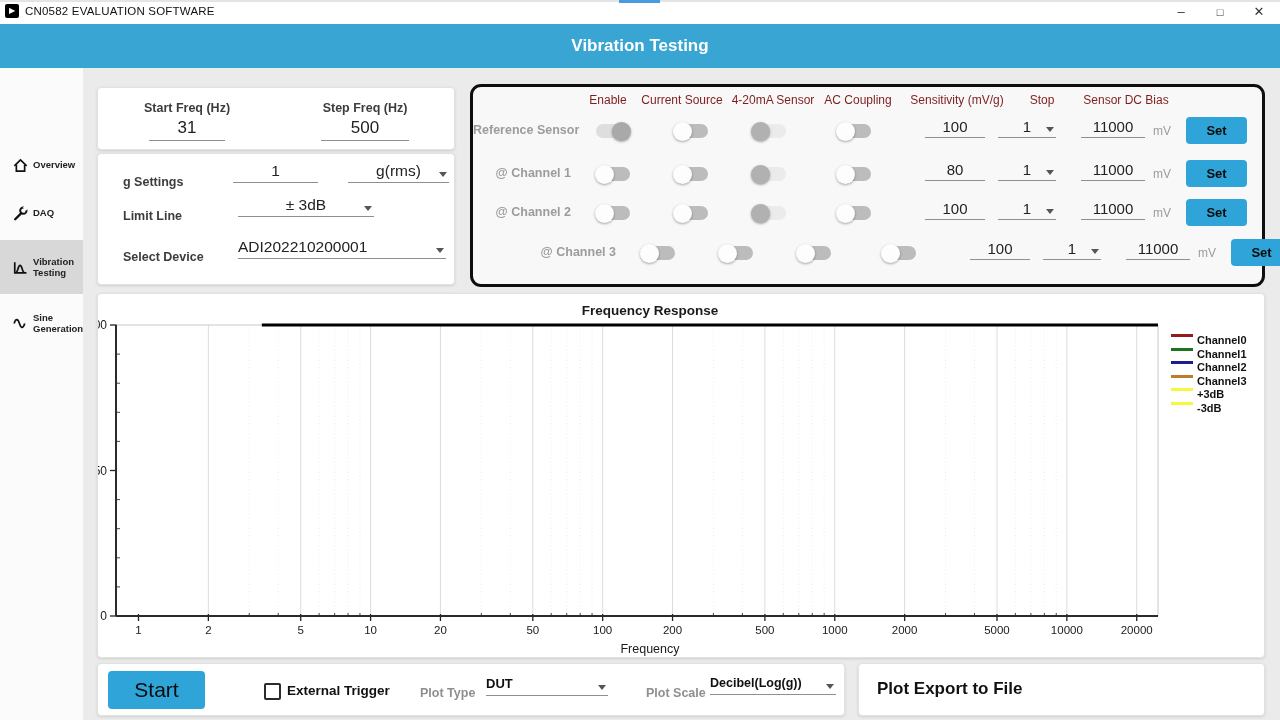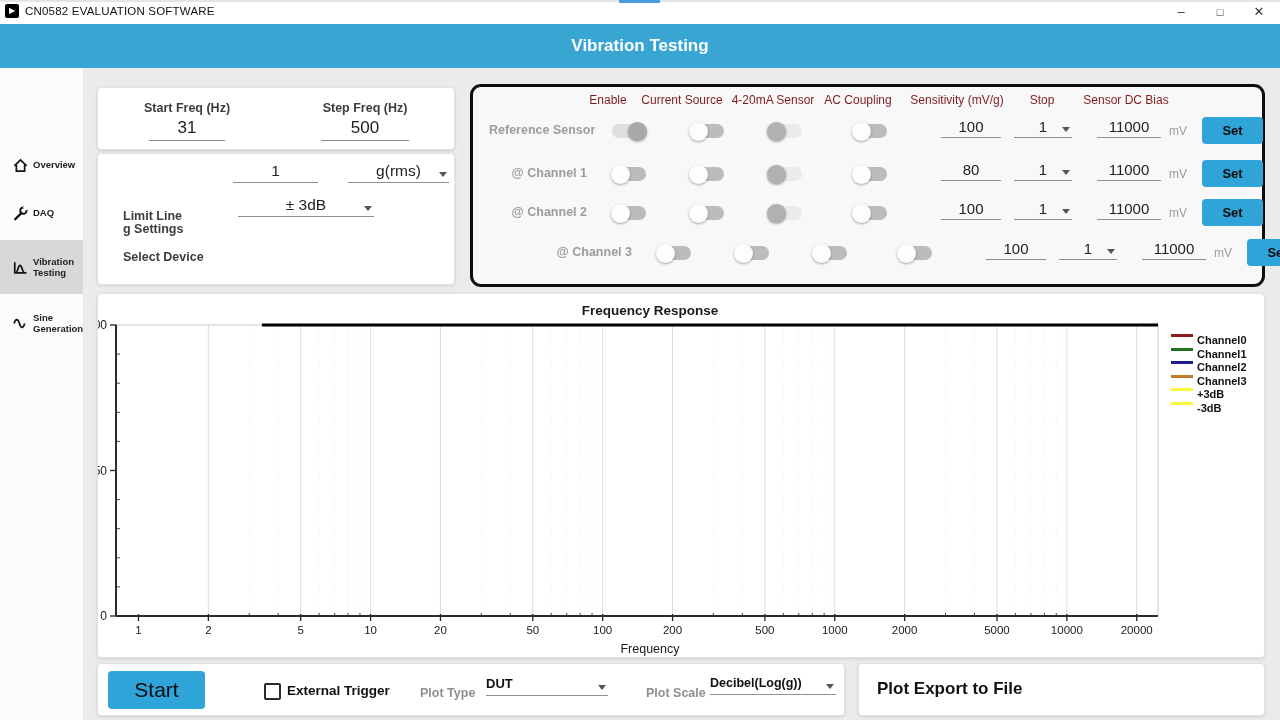--- a/index.html
+++ b/index.html
@@ -41,21 +41,21 @@
   .s-label{position:absolute;left:25px;font-size:12.5px;font-weight:700;color:#3c3c3c;}
   .fieldbox{position:absolute;border-bottom:1px solid #8f8f8f;font-size:15.5px;color:#222;
             text-align:center;padding-bottom:2px;}
   .caret{position:absolute;right:2px;bottom:5px;width:0;height:0;border-left:4.5px solid transparent;
          border-right:4.5px solid transparent;border-top:5px solid #555;}
   
   .chan-panel{position:absolute;left:470px;top:84px;width:795px;height:203px;background:#f8f8f8;
               border:3px solid #0e0e0e;border-radius:11px;box-sizing:border-box;z-index:5;}
   .col-head{position:absolute;top:6px;transform:translateX(-50%);font-size:12px;font-weight:400;
             color:#7f1d1d;white-space:nowrap;}
-  .chan-row{position:absolute;left:16px;width:100%;height:30px;}
+  .chan-row{position:absolute;left:0;width:100%;height:30px;}
   .row-label{position:absolute;left:0;top:7px;width:98px;text-align:right;font-size:12.5px;
              color:#9c9c9c;font-weight:600;white-space:nowrap;}
   .togwrap{position:absolute;top:8px;}
   .toggle{position:relative;width:34px;height:14px;border-radius:7px;display:block;}
   .toggle .knob{position:absolute;top:-2.5px;width:19px;height:19px;border-radius:50%;
                 box-shadow:0 1px 2.5px rgba(0,0,0,.35);}
   .toggle[data-state="off"]{background:#bcbcbc;}
   .toggle[data-state="off"] .knob{left:-1px;background:#fdfdfd;}
   .toggle[data-state="off-dark"]{background:#ebebeb;}
   .toggle[data-state="off-dark"] .knob{left:-1px;background:#b1b1b1;}
@@ -142,32 +142,36 @@
     <div class="freq-label">Start Freq (Hz)</div>
     <div class="freq-value">31</div>
   </div>
   <div class="freq-col">
     <div class="freq-label">Step Freq (Hz)</div>
     <div class="freq-value">500</div>
   </div>
 </div>
 
 <div class="card set-card">
-  <div class="s-label" style="top:21px;margin-top:47px;">g Settings</div>
+  <div class="s-label" style="top:21px;">g Settings</div>
   <div class="fieldbox" style="left:135px;top:8px;width:85px;">1</div>
   <div class="fieldbox" style="left:250px;top:8px;width:101px;">
     <span>g(rms)</span>
     <span class="caret"></span>
   </div>
   <div class="s-label" style="top:55px;">Limit Line</div>
   <div class="fieldbox" style="left:140px;top:42px;width:136px;">
     <span>± 3dB</span>
     <span class="caret"></span>
   </div>
   <div class="s-label" style="top:96px;">Select Device</div>
+  <div class="fieldbox" style="left:140px;top:84px;width:208px;text-align:left;">
+    <span>ADI202210200001</span>
+    <span class="caret"></span>
+  </div>
 </div>
 
 <div class="chan-panel">
   <div class="col-head" style="left:135px;">Enable</div>
   <div class="col-head" style="left:209px;">Current Source</div>
   <div class="col-head" style="left:300px;">4-20mA Sensor</div>
   <div class="col-head" style="left:385px;">AC Coupling</div>
   <div class="col-head" style="left:484px;">Sensitivity (mV/g)</div>
   <div class="col-head" style="left:569px;">Stop</div>
   <div class="col-head" style="left:653px;">Sensor DC Bias</div>

